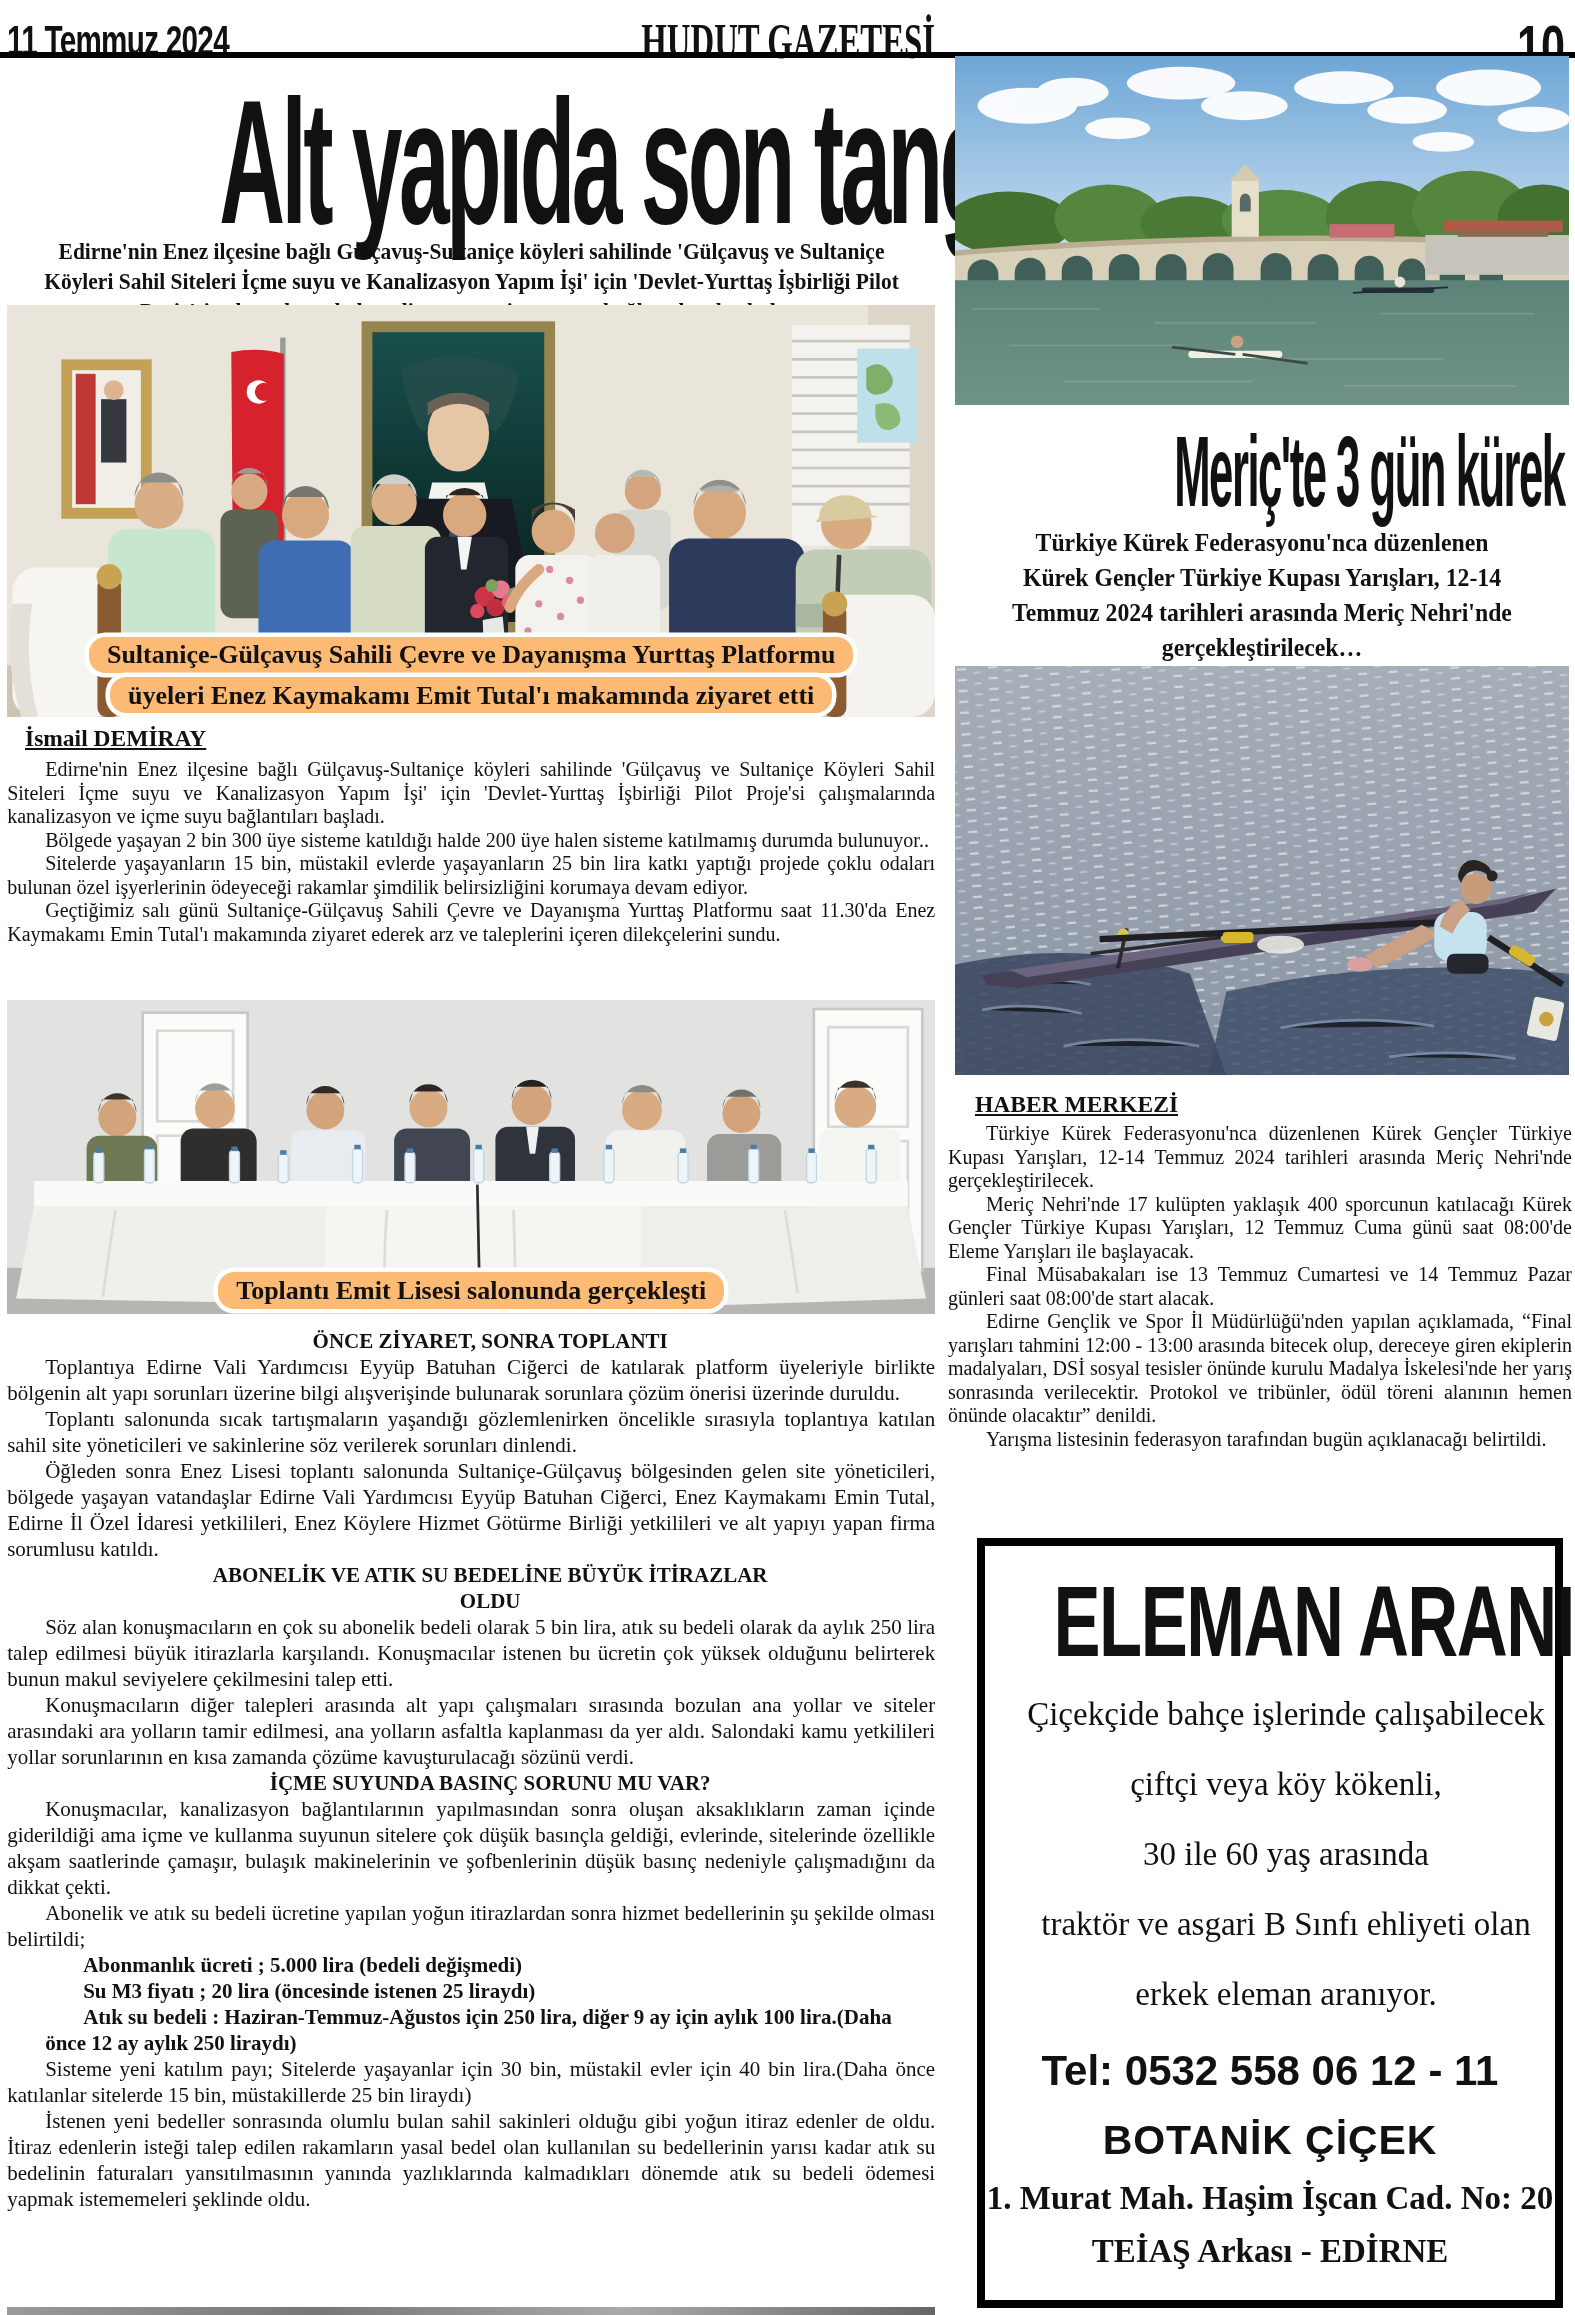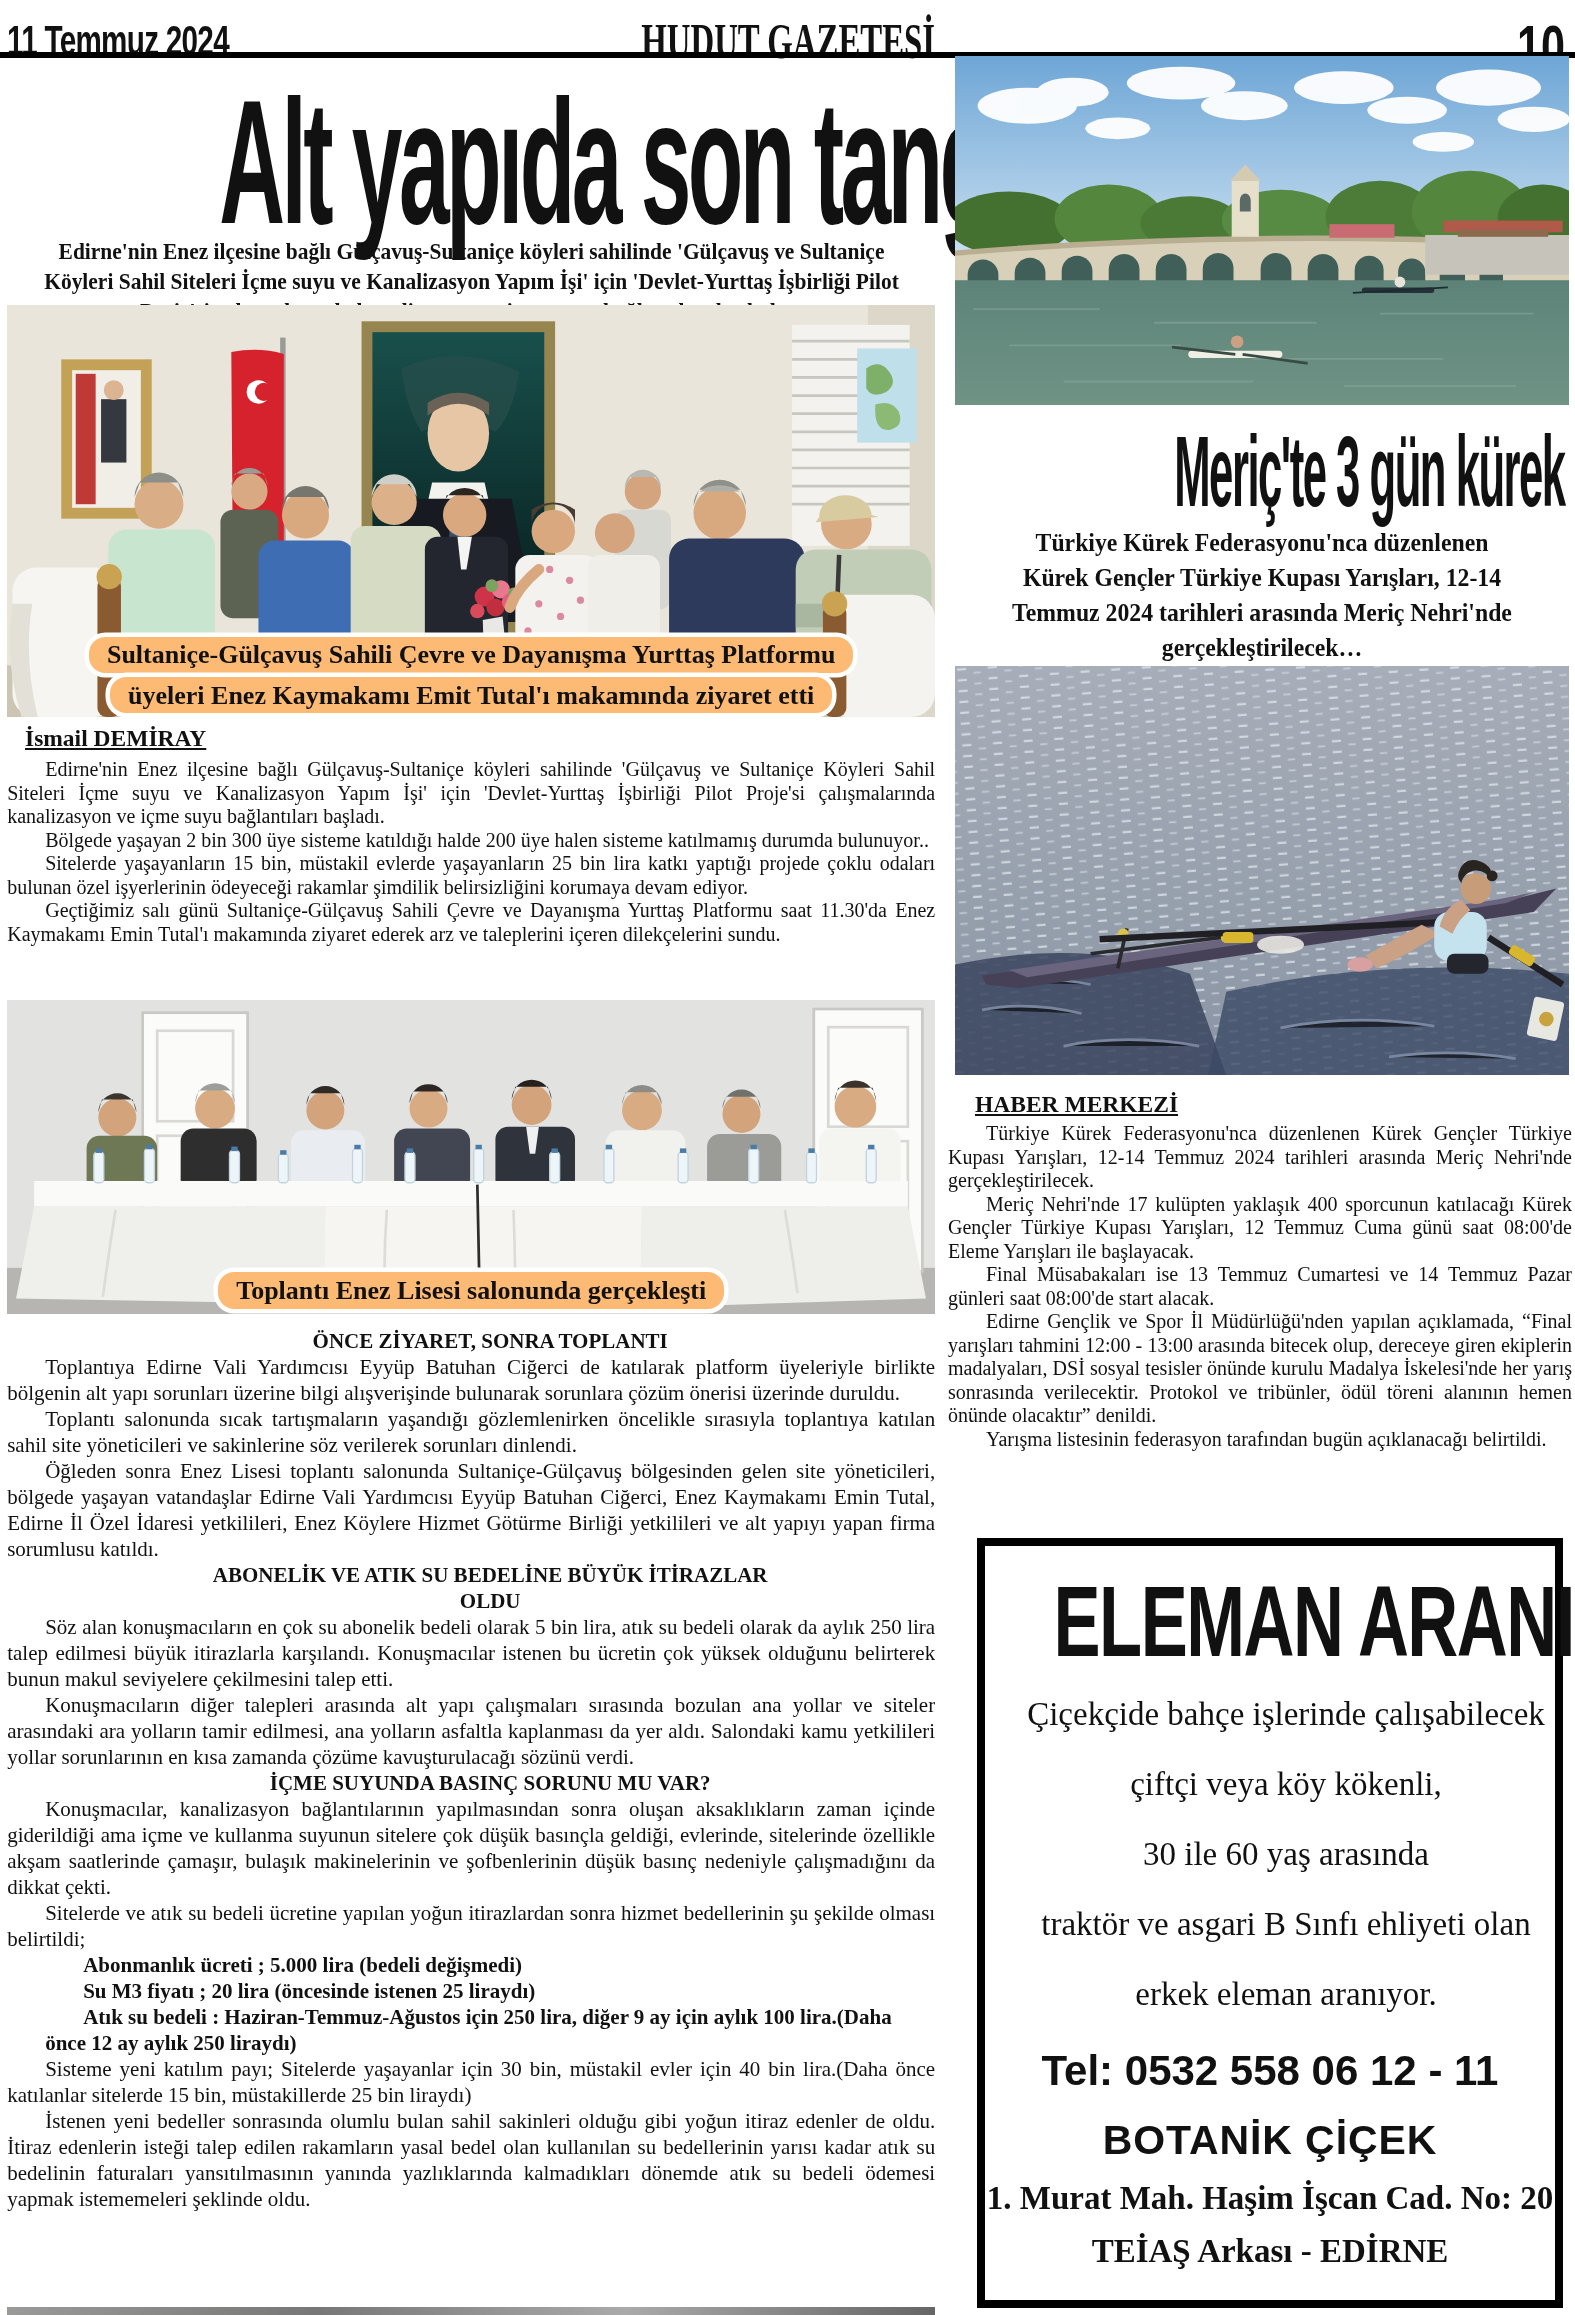--- a/index.html
+++ b/index.html
@@ -330,36 +330,36 @@
           <rect x="662" y="160" width="7" height="5"></rect>
             <rect x="744" y="164" width="7" height="5"></rect>
           <rect x="822" y="160" width="7" height="5"></rect>
             <rect x="886" y="164" width="7" height="5"></rect>
           <rect x="952" y="160" width="7" height="5"></rect>
         </g>
         <line x1="520" y1="204" x2="522" y2="300" stroke="#2d2d2b" stroke-width="3"></line>
       </g>
     </svg>
     <div class="capwrap" style="bottom:5.4px;">
-      <span class="pill">Toplantı Enez Lisesi salonunda gerçekleşti</span>
+      <span class="pill">Toplantı Emit Lisesi salonunda gerçekleşti</span>
     </div>
   </figure>
 
   <div class="abs bodytext body2" style="left:7.2px;top:1328px;width:928px;height:988px;overflow:hidden;">
     <p class="shead">ÖNCE ZİYARET, SONRA TOPLANTI</p>
     <p>Toplantıya Edirne Vali Yardımcısı Eyyüp Batuhan Ciğerci de katılarak platform üyeleriyle birlikte bölgenin alt yapı sorunları üzerine bilgi alışverişinde bulunarak sorunlara çözüm önerisi üzerinde duruldu.</p>
     <p>Toplantı salonunda sıcak tartışmaların yaşandığı gözlemlenirken öncelikle sırasıyla toplantıya katılan sahil site yöneticileri ve sakinlerine söz verilerek sorunları dinlendi.</p>
     <p>Öğleden sonra Enez Lisesi toplantı salonunda Sultaniçe-Gülçavuş bölgesinden gelen site yöneticileri, bölgede yaşayan vatandaşlar Edirne Vali Yardımcısı Eyyüp Batuhan Ciğerci, Enez Kaymakamı Emin Tutal, Edirne İl Özel İdaresi yetkilileri, Enez Köylere Hizmet Götürme Birliği yetkilileri ve alt yapıyı yapan firma sorumlusu katıldı.</p>
     <p class="shead">ABONELİK VE ATIK SU BEDELİNE BÜYÜK İTİRAZLAR</p>
     <p class="shead">OLDU</p>
     <p>Söz alan konuşmacıların en çok su abonelik bedeli olarak 5 bin lira, atık su bedeli olarak da aylık 250 lira talep edilmesi büyük itirazlarla karşılandı. Konuşmacılar istenen bu ücretin çok yüksek olduğunu belirterek bunun makul seviyelere çekilmesini talep etti.</p>
     <p>Konuşmacıların diğer talepleri arasında alt yapı çalışmaları sırasında bozulan ana yollar ve siteler arasındaki ara yolların tamir edilmesi, ana yolların asfaltla kaplanması da yer aldı. Salondaki kamu yetkilileri yollar sorunlarının en kısa zamanda çözüme kavuşturulacağı sözünü verdi.</p>
     <p class="shead">İÇME SUYUNDA BASINÇ SORUNU MU VAR?</p>
     <p>Konuşmacılar, kanalizasyon bağlantılarının yapılmasından sonra oluşan aksaklıkların zaman içinde giderildiği ama içme ve kullanma suyunun sitelere çok düşük basınçla geldiği, evlerinde, sitelerinde özellikle akşam saatlerinde çamaşır, bulaşık makinelerinin ve şofbenlerinin düşük basınç nedeniyle çalışmadığını da dikkat çekti.</p>
-    <p>Sitelerde ve atık su bedeli ücretine yapılan yoğun itirazlardan sonra hizmet bedellerinin şu şekilde olması belirtildi;</p>
+    <p>Abonelik ve atık su bedeli ücretine yapılan yoğun itirazlardan sonra hizmet bedellerinin şu şekilde olması belirtildi;</p>
     <p class="price">Abonmanlık ücreti  ; 5.000 lira (bedeli değişmedi)</p>
     <p class="price">Su M3 fiyatı          ; 20 lira (öncesinde istenen 25 liraydı)</p>
     <p class="price">Atık su bedeli        : Haziran-Temmuz-Ağustos için 250 lira, diğer 9 ay için aylık 100 lira.(Daha önce 12 ay aylık 250 liraydı)</p>
     <p>Sisteme yeni katılım payı; Sitelerde yaşayanlar için 30 bin, müstakil evler için 40 bin lira.(Daha önce katılanlar sitelerde 15 bin, müstakillerde 25 bin liraydı)</p>
     <p>İstenen yeni bedeller sonrasında olumlu bulan sahil sakinleri olduğu gibi yoğun itiraz edenler de oldu. İtiraz edenlerin isteği talep edilen rakamların yasal bedel olan kullanılan su bedellerinin yarısı kadar atık su bedelinin faturaları yansıtılmasının yanında yazlıklarında kalmadıkları dönemde atık su bedeli ödemesi yapmak istememeleri şeklinde oldu.</p>
   </div>
 
   <div class="abs bottom-strip" style="left:7.2px;top:2307px;width:928px;height:9px;"></div>
 
   <figure class="photo" style="left:955px;top:56px;width:614px;height:349px;">

